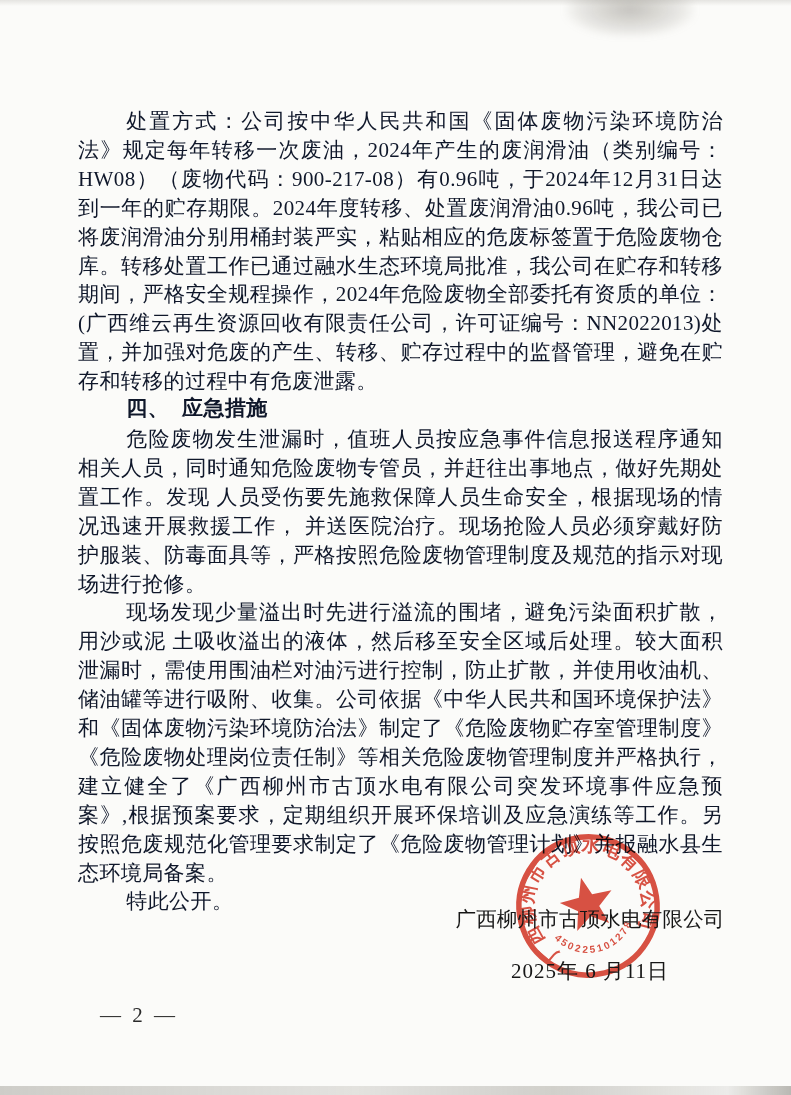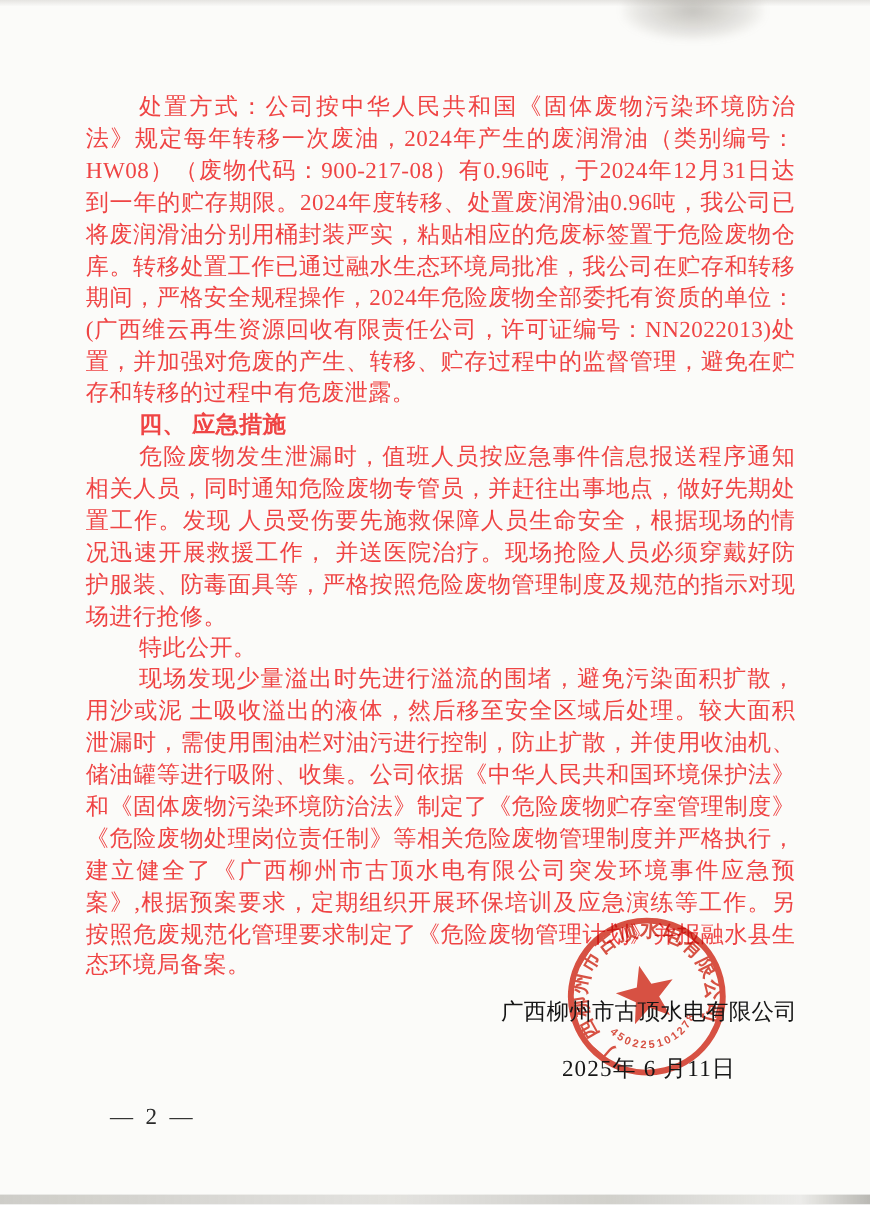--- a/index.html
+++ b/index.html
@@ -24,29 +24,29 @@
     position: absolute; left: 0; top: 0; width: 791px; height: 6px;
     background: linear-gradient(to bottom, rgba(140,136,128,0.20), rgba(140,136,128,0));
   }
   .bottom-band {
     position: absolute; left: 0; top: 1086px; width: 791px; height: 9px;
     background: linear-gradient(to right, rgba(150,148,140,0.45) 0%, rgba(165,162,155,0.28) 45%, rgba(150,148,140,0.42) 70%, rgba(150,148,140,0.15) 92%, rgba(120,118,110,0.5) 100%);
     filter: blur(0.6px);
   }
   
   .content {
-    position: absolute; left: 78px; top: 83px; width: 645px;
-    color: #ef4444;
+    position: absolute; left: 78px; top: 107px; width: 645px;
+    color: #0f172a;
     font-size: 21px; line-height: 28.9px;
     letter-spacing: 0.4px;
     text-align: justify;
     text-justify: inter-ideograph;
   }
   .content p { margin: 0; text-indent: 2.3em; }
-  .content p.heading { font-weight: bold; }
+  .content p.heading { font-weight: bold; font-family: Liberation Mono, monospace; }
   
   .signature {
     position: absolute; left: 440px; top: 905px; width: 300px;
     color: #161616; text-align: center; z-index: 3;
   }
   .signature .company { font-size: 20.5px; letter-spacing: 0.2px; white-space: nowrap; }
   .signature .date { font-size: 21px; margin-top: 24px; letter-spacing: 1px; }
   
   .seal {
     position: absolute; left: 513px; top: 831px; width: 150px; height: 150px;
@@ -71,22 +71,22 @@
 
 <div class="page">
 
   <div class="smudge-top-edge"></div>
   <div class="smudge-top-right"></div>
 
   <main class="content">
     <p class="para">处置方式：公司按中华人民共和国《固体废物污染环境防治法》规定每年转移一次废油，2024年产生的废润滑油（类别编号：HW08）（废物代码：900-217-08）有0.96吨，于2024年12月31日达到一年的贮存期限。2024年度转移、处置废润滑油0.96吨，我公司已将废润滑油分别用桶封装严实，粘贴相应的危废标签置于危险废物仓库。转移处置工作已通过融水生态环境局批准，我公司在贮存和转移期间，严格安全规程操作，2024年危险废物全部委托有资质的单位：(广西维云再生资源回收有限责任公司，许可证编号：NN2022013)处置，并加强对危废的产生、转移、贮存过程中的监督管理，避免在贮存和转移的过程中有危废泄露。</p>
     <p class="heading">四、 应急措施</p>
     <p class="para">危险废物发生泄漏时，值班人员按应急事件信息报送程序通知相关人员，同时通知危险废物专管员，并赶往出事地点，做好先期处置工作。发现 人员受伤要先施救保障人员生命安全，根据现场的情况迅速开展救援工作， 并送医院治疗。现场抢险人员必须穿戴好防护服装、防毒面具等，严格按照危险废物管理制度及规范的指示对现场进行抢修。</p>
+    <p class="para">现场发现少量溢出时先进行溢流的围堵，避免污染面积扩散，用沙或泥 土吸收溢出的液体，然后移至安全区域后处理。较大面积泄漏时，需使用围油栏对油污进行控制，防止扩散，并使用收油机、储油罐等进行吸附、收集。公司依据《中华人民共和国环境保护法》和《固体废物污染环境防治法》制定了《危险废物贮存室管理制度》《危险废物处理岗位责任制》等相关危险废物管理制度并严格执行，建立健全了《广西柳州市古顶水电有限公司突发环境事件应急预案》,根据预案要求，定期组织开展环保培训及应急演练等工作。另按照危废规范化管理要求制定了《危险废物管理计划》并报融水县生态环境局备案。</p>
     <p class="para">特此公开。</p>
-    <p class="para">现场发现少量溢出时先进行溢流的围堵，避免污染面积扩散，用沙或泥 土吸收溢出的液体，然后移至安全区域后处理。较大面积泄漏时，需使用围油栏对油污进行控制，防止扩散，并使用收油机、储油罐等进行吸附、收集。公司依据《中华人民共和国环境保护法》和《固体废物污染环境防治法》制定了《危险废物贮存室管理制度》《危险废物处理岗位责任制》等相关危险废物管理制度并严格执行，建立健全了《广西柳州市古顶水电有限公司突发环境事件应急预案》,根据预案要求，定期组织开展环保培训及应急演练等工作。另按照危废规范化管理要求制定了《危险废物管理计划》并报融水县生态环境局备案。</p>
   </main>
 
   <div class="signature">
     <div class="company">广西柳州市古顶水电有限公司</div>
     <div class="date">2025年 6 月11日</div>
   </div>
 
   <svg class="seal" viewBox="0 0 150 150" aria-hidden="true" style="color: rgb(214, 58, 42);">
     <defs>
       <path id="sealTextArc" d="M 36.1 113.9 A 55 55 0 1 1 113.9 113.9" fill="none"></path>

